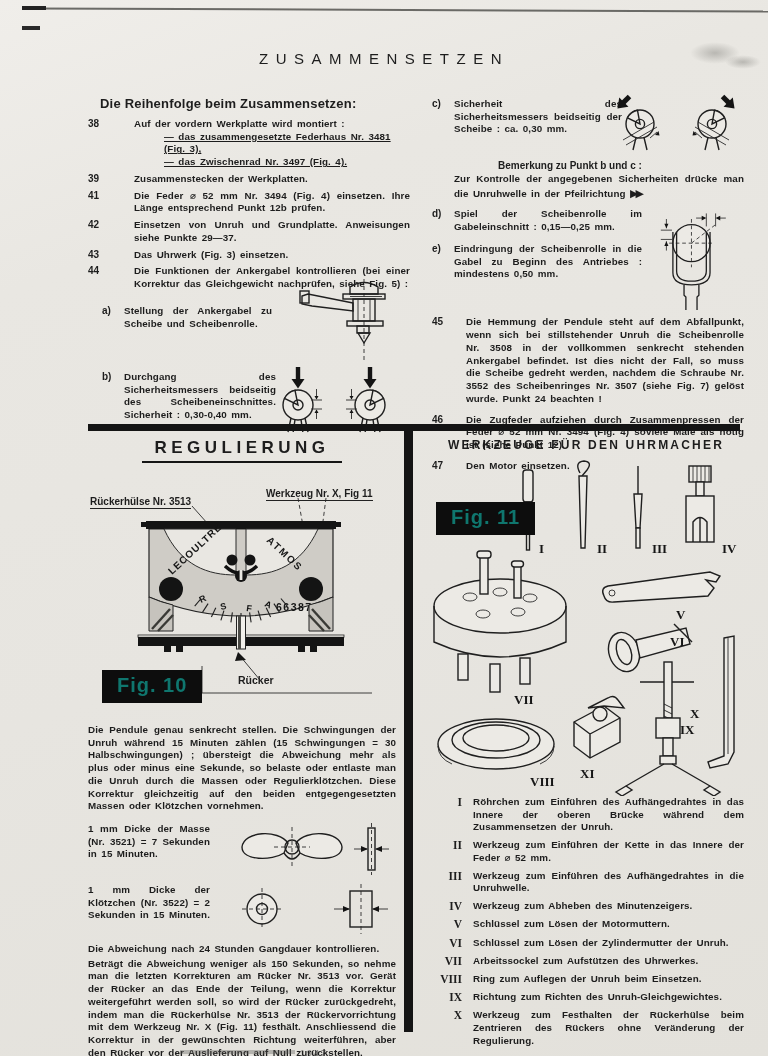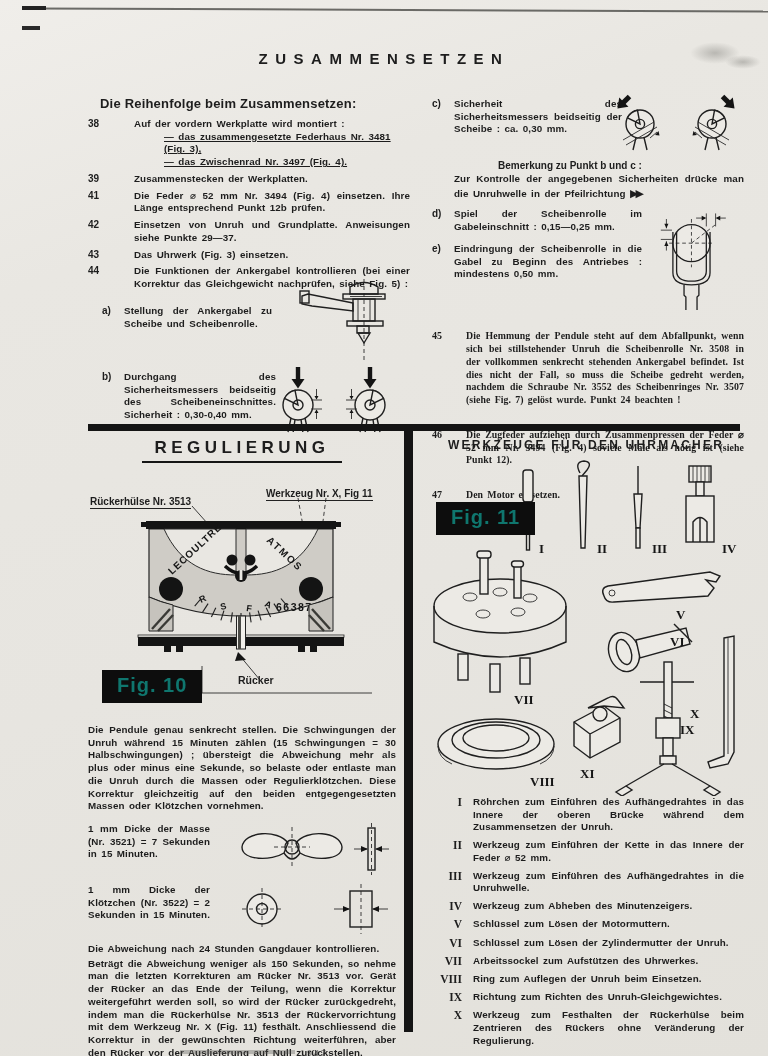--- a/index.html
+++ b/index.html
@@ -4,21 +4,21 @@
 <style>
   html,body{margin:0;padding:0;background:#b7b5b1;}
   .page{position:relative;width:768px;height:1056px;margin:0 auto;overflow:hidden;
     background:linear-gradient(160deg,#f0eeea 0%,#e9e7e2 22%,#e7e5e0 55%,#e3e1db 100%);
     font-family:"Liberation Sans","DejaVu Sans",sans-serif;color:#1d1d1d;}
   .edge-top{position:absolute;left:33px;top:9px;width:735px;height:1.6px;background:#4a4a46;transform:rotate(.25deg);opacity:.8;}
   .dash1{position:absolute;left:22px;top:6px;width:24px;height:4px;background:#222;}
   .dash2{position:absolute;left:22px;top:26px;width:18px;height:4px;background:#2a2a2a;}
   .smudge{position:absolute;border-radius:50%;background:radial-gradient(rgba(60,60,55,.28),rgba(60,60,55,0) 70%);}
   h1.title{position:absolute;left:0;top:50px;width:768px;margin:0;text-align:center;
-    font-size:15px;font-weight:bold;letter-spacing:7.5px;}
+    font-size:15px;font-weight:normal;letter-spacing:7.5px;}
   .col{position:absolute;}
   .c-assembly-left{left:88px;top:80px;width:322px;}
   .c-assembly-right{left:432px;top:98px;width:312px;}
   h2.rhead{margin:16px 0 7px 12px;font-size:13px;font-weight:bold;letter-spacing:.2px;}
   .txt{font-size:9.8px;line-height:1.3;font-weight:bold;letter-spacing:.1px;word-spacing:1.6px;text-align:justify;}
   .it{display:flex;margin-bottom:4px;}
   .it .n{flex:none;width:46px;font-size:10px;font-weight:bold;}
   .it .b{flex:1;}
   .sub{padding-left:30px;text-align:left;text-decoration:underline;}
   .lt{display:flex;}
@@ -32,21 +32,21 @@
   .row-c{position:relative;min-height:50px;}
   .row-c .lt .b{width:168px;flex:none;}
   .svg-discs-c{position:absolute;right:0;top:-4px;}
   .remark{margin:12px 0 0 22px;}
   .remark .rt{font-size:10px;font-weight:bold;margin-bottom:2px;padding-left:44px;}
   .arrow-glyph{font-size:11px;letter-spacing:-3px;}
   .de-block{position:relative;margin-top:8px;min-height:100px;}
   .de-block .lt .b{width:188px;flex:none;}
   .de-e{margin-top:9px;}
   .svg-fork{position:absolute;right:4px;top:-2px;}
-  .itr{display:flex;margin-top:22px;font-family:Liberation Serif, serif;}
+  .itr{display:flex;margin-top:8px;}
   .itr .n{flex:none;width:34px;font-size:10px;font-weight:bold;}
   .hbar{position:absolute;left:88px;top:424px;width:652px;height:7px;background:#141414;}
   .vbar{position:absolute;left:404px;top:424px;width:9px;height:608px;background:#141414;}
   .c-reg{left:88px;top:438px;width:308px;}
   .c-tools{left:428px;top:438px;width:316px;}
   .reg-head-wrap{text-align:center;margin-bottom:21px;}
   .reg-head{display:inline-block;font-size:17px;font-weight:bold;letter-spacing:4.5px;
     border-bottom:2.5px solid #151515;padding:0 12px 3px 12px;}
   .tools-head{text-align:center;font-size:12px;font-weight:bold;letter-spacing:2.2px;margin-bottom:4px;}
   .figbox{position:absolute;background:#0d0d0d;color:#0f766e;font-weight:bold;font-size:20px;

